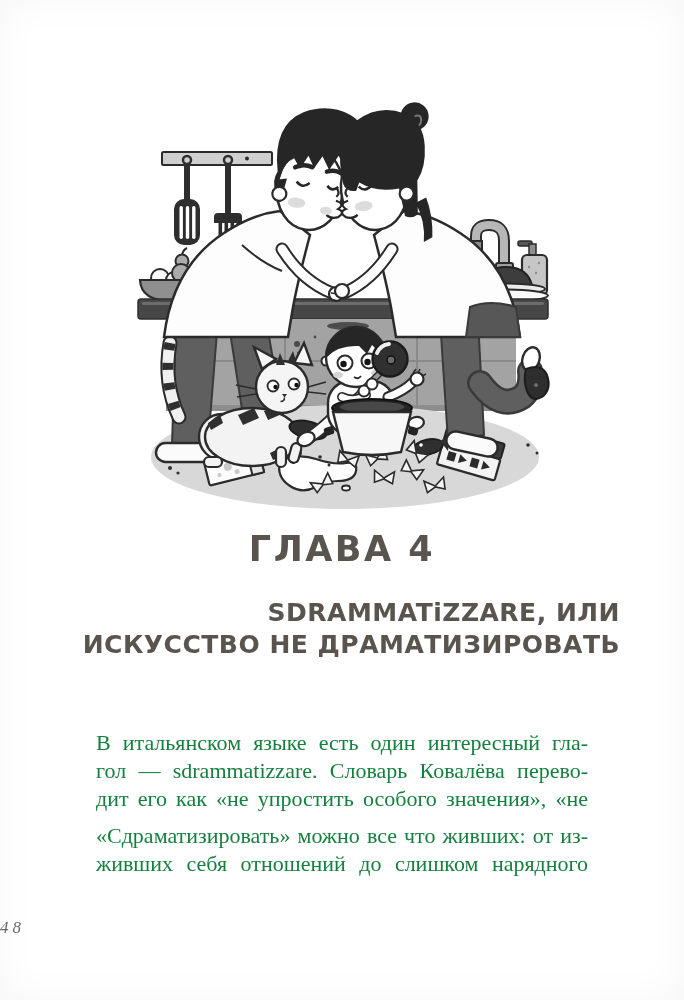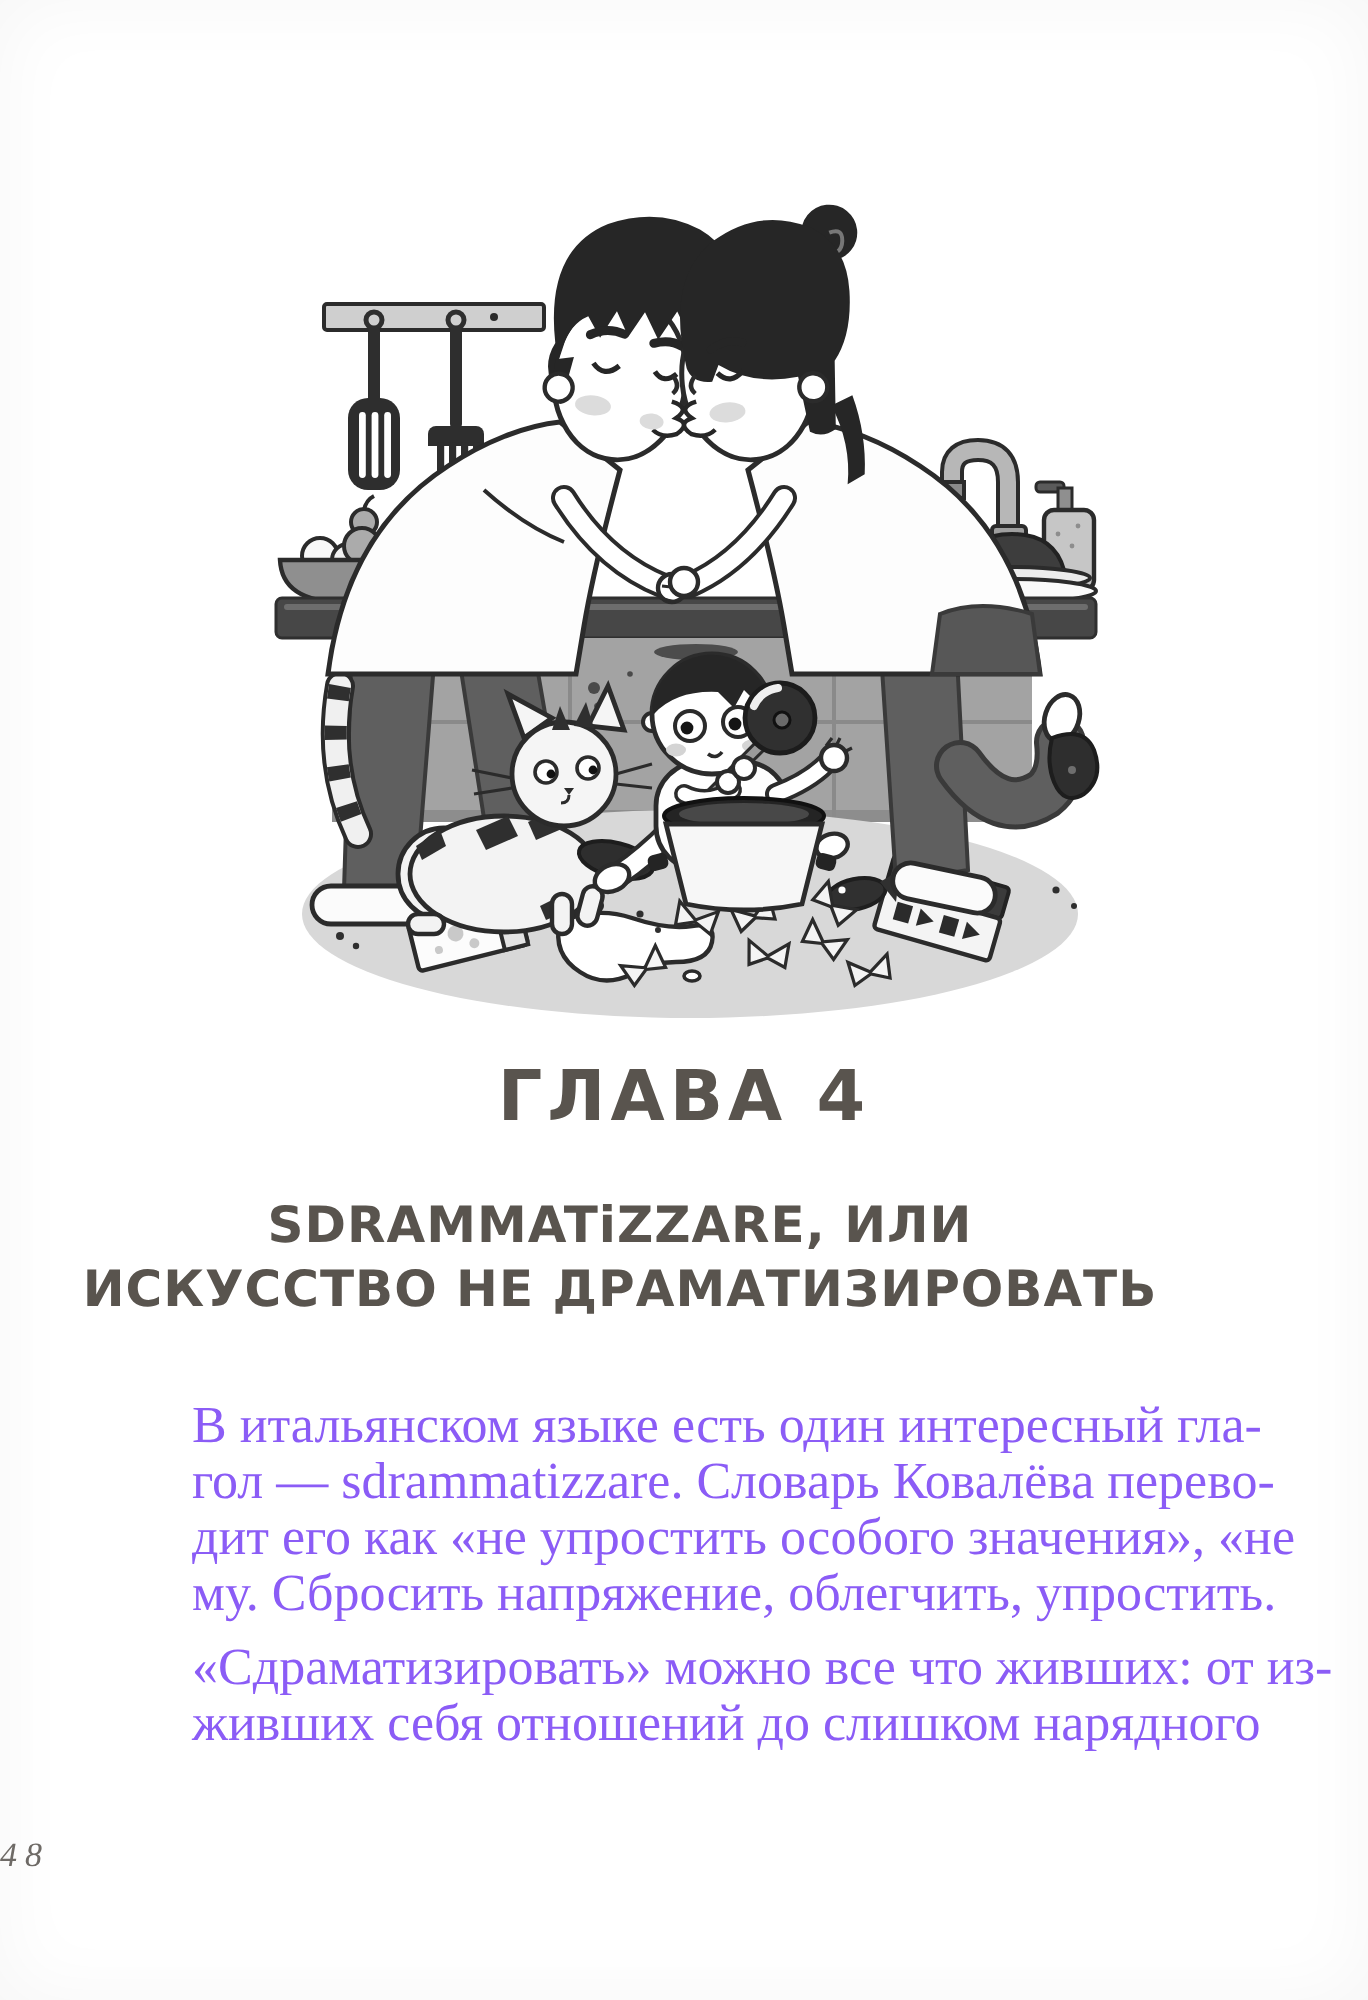--- a/index.html
+++ b/index.html
@@ -9,28 +9,28 @@
     font-family:"Liberation Serif",serif;
     box-shadow:inset 0 0 40px rgba(0,0,0,0.04);
   }
   .illustration{position:absolute;left:130px;top:85px;width:424px;height:430px;margin:0;}
   .kicker{
     position:absolute;top:529px;left:0;width:684px;text-align:center;
     font-family:"DejaVu Sans",sans-serif;font-weight:bold;
     font-size:35px;letter-spacing:2.5px;color:#59544e;margin:0;
   }
   .chapter-title{
-    position:absolute;top:597px;left:0;width:620px;text-align:center;
+    position:absolute;top:597px;left:0;width:620px;text-align:right;
     font-family:"DejaVu Sans",sans-serif;font-weight:bold;
     font-size:25px;line-height:32px;letter-spacing:0.5px;color:#59544e;margin:0;
   }
   .chapter-title span{display:block;}
   .bodytext{
-    position:absolute;left:96px;top:699px;width:492px;
-    font-size:26px;line-height:28px;color:#8b5cf6;
+    position:absolute;left:96px;top:729px;width:492px;
+    font-size:22px;line-height:28px;color:#15803d;
   }
   .bline{text-align:justify;text-align-last:justify;white-space:nowrap;}
   .bline.natural{text-align-last:left;}
   .para2{margin-top:9px;}
   .pagenum{
     position:absolute;top:918px;left:0;width:684px;
     font-style:italic;font-size:17px;letter-spacing:4px;color:#6e6a66;
   }
   svg .ln{stroke:#2b2b2b;fill:none;}
 </style>
@@ -305,21 +305,20 @@
   <h1 class="chapter-title">
     <span>SDRAMMATiZZARE, ИЛИ</span>
     <span>ИСКУССТВО НЕ ДРАМАТИЗИРОВАТЬ</span>
   </h1>
 
   <section class="bodytext">
     <div class="para">
       <div class="bline">В итальянском языке есть один интересный гла-</div>
       <div class="bline">гол — sdrammatizzare. Словарь Ковалёва перево-</div>
       <div class="bline">дит его как «не упростить особого значения», «не</div>
-      <div class="bline natural">му. Сбросить напряжение, облегчить, упростить.</div>
     </div>
     <div class="para para2">
       <div class="bline">«Сдраматизировать» можно все что живших: от из-</div>
       <div class="bline">живших себя отношений до слишком нарядного</div>
     </div>
   </section>
 
   <footer class="pagenum">48</footer>
 
 </div>

